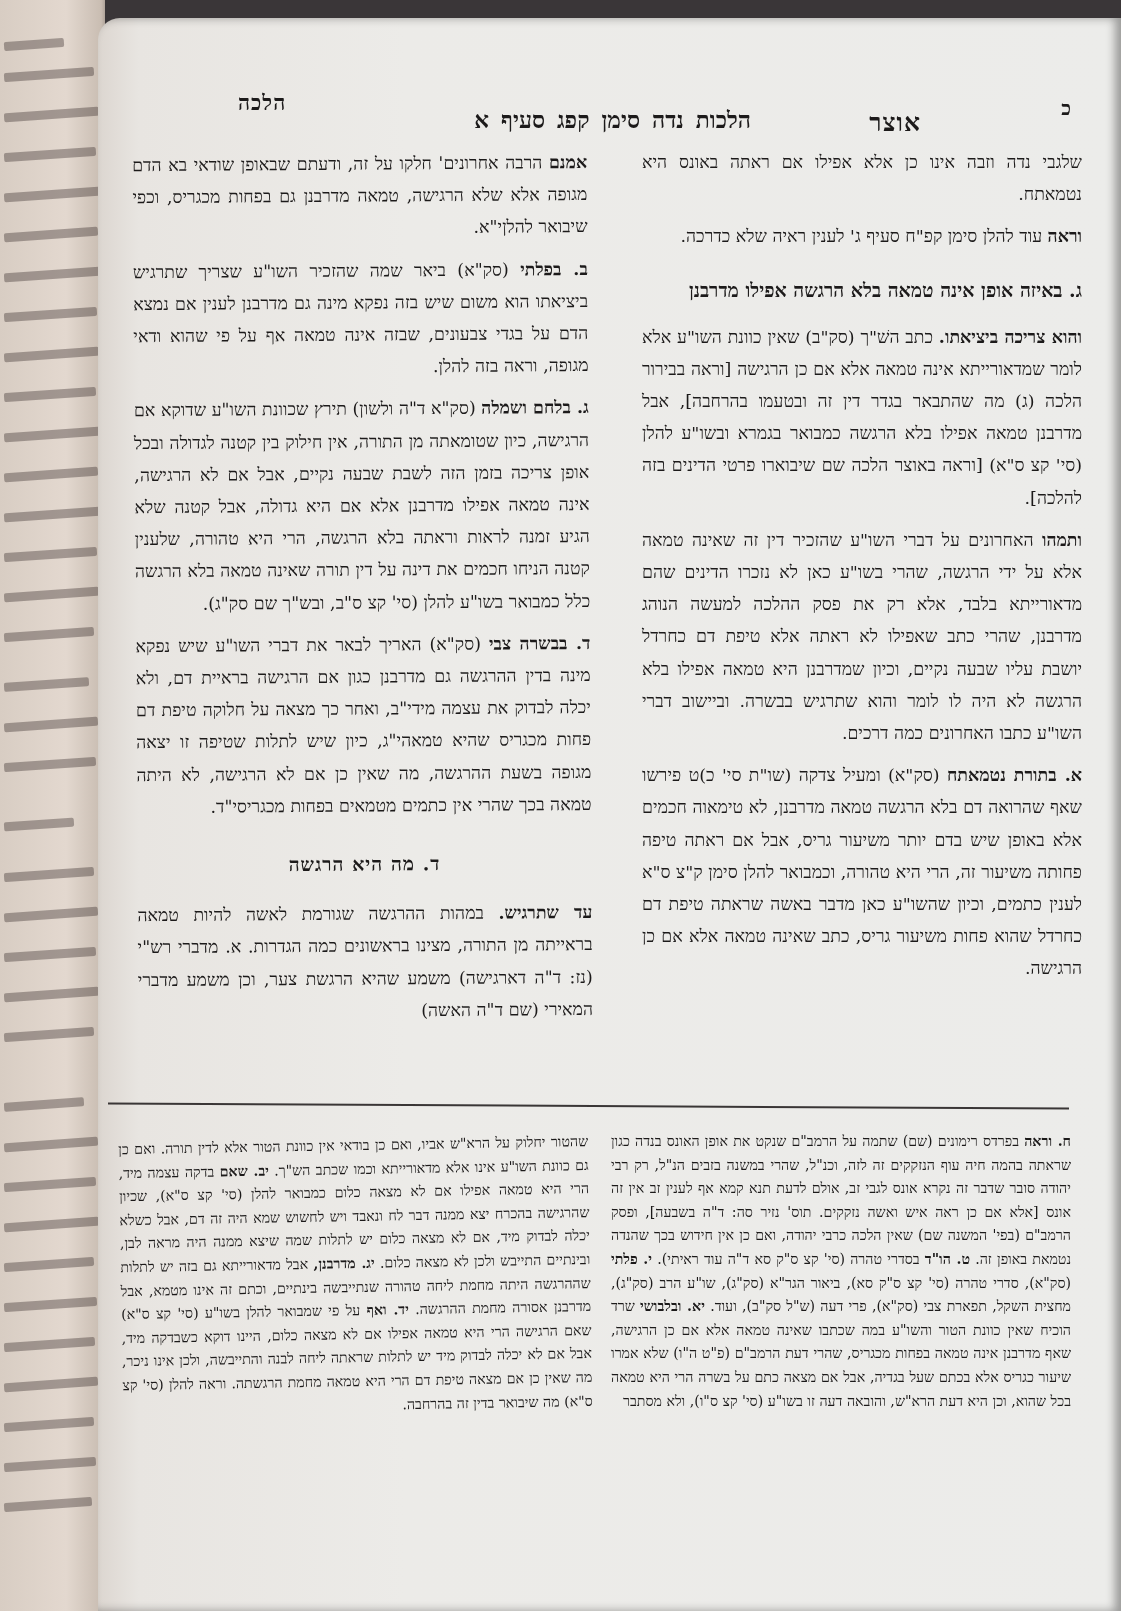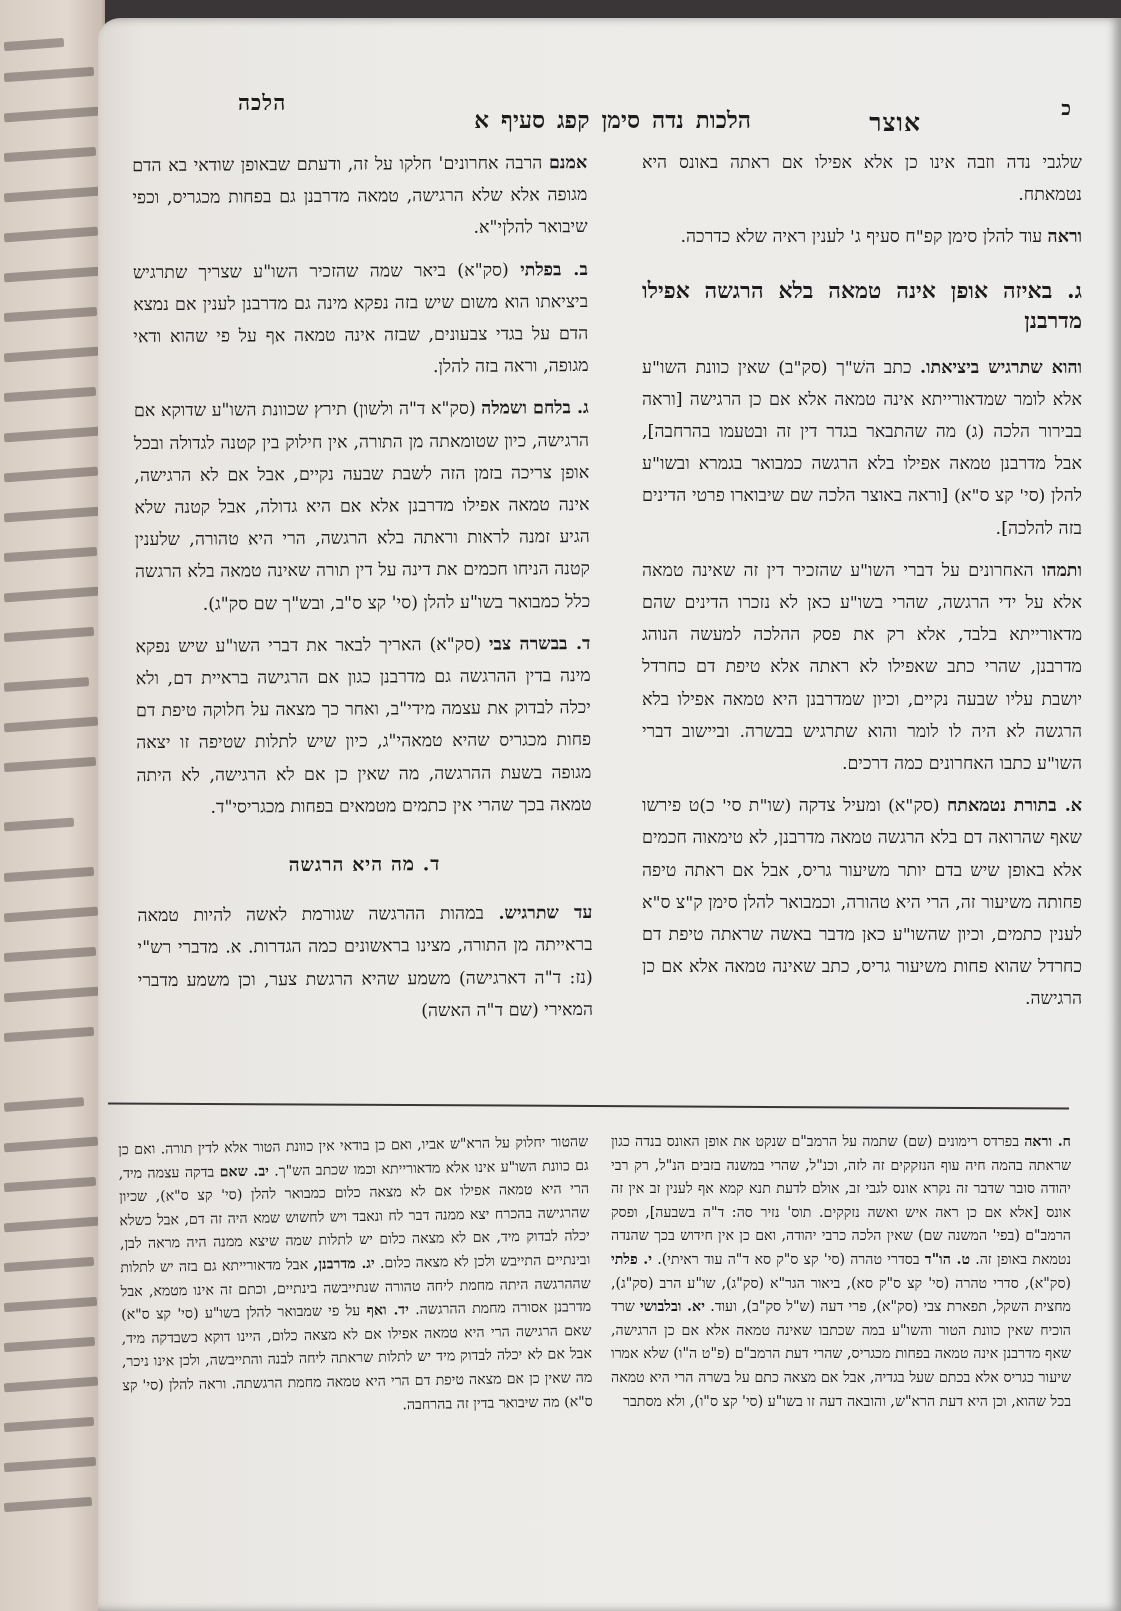--- a/index.html
+++ b/index.html
@@ -40,21 +40,21 @@
 
   .col {
     position:absolute; top:128px; width:440px;
     font-size:17.5px; line-height:32.2px; text-align:justify;
   }
   .col-right { right:39px; }
   .col-left { left:34px; width:455px; transform:rotate(-0.4deg); transform-origin:top right; }
   .para { margin:0 0 10px 0; text-indent:0; }
   .para .lead { font-weight:bold; }
   .heading {
-    font-weight:bold; font-size:22px; line-height:30px; margin:22px 0 16px 0;
+    font-weight:bold; font-size:19px; line-height:30px; margin:22px 0 16px 0;
     text-align:justify;
   }
   .centered-heading {
     font-weight:bold; font-size:19px; text-align:center; margin:26px 0 18px 0;
     letter-spacing:1px;
   }
   .divider {
     position:absolute; top:1087px; left:10px; right:52px; height:2px;
     background:#3a3636; transform:rotate(0.3deg);
   }
@@ -121,21 +121,21 @@
 
   <div class="col col-right">
     <p class="para">
       <span class="lead"></span><span>שלגבי נדה וזבה אינו כן אלא אפילו אם ראתה באונס היא נטמאתח.</span>
     </p>
     <p class="para">
       <span class="lead">וראה</span><span> עוד להלן סימן קפ"ח סעיף ג' לענין ראיה שלא כדרכה.</span>
     </p>
     <h3 class="heading">ג. באיזה אופן אינה טמאה בלא הרגשה אפילו מדרבנן</h3>
     <p class="para">
-      <span class="lead">והוא שתרגיש ביציאתו.</span><span> כתב השׁ"ך (סק"ב) שאין כוונת השו"ע אלא לומר שמדאורייתא אינה טמאה אלא אם כן הרגישה [וראה בבירור הלכה (ג) מה שהתבאר בגדר דין זה ובטעמו בהרחבה], אבל מדרבנן טמאה אפילו בלא הרגשה כמבואר בגמרא ובשו"ע להלן (סי' קצ ס"א) [וראה באוצר הלכה שם שיבוארו פרטי הדינים בזה להלכה].</span>
+      <span class="lead">והוא צריכה ביציאתו.</span><span> כתב השׁ"ך (סק"ב) שאין כוונת השו"ע אלא לומר שמדאורייתא אינה טמאה אלא אם כן הרגישה [וראה בבירור הלכה (ג) מה שהתבאר בגדר דין זה ובטעמו בהרחבה], אבל מדרבנן טמאה אפילו בלא הרגשה כמבואר בגמרא ובשו"ע להלן (סי' קצ ס"א) [וראה באוצר הלכה שם שיבוארו פרטי הדינים בזה להלכה].</span>
     </p>
     <p class="para">
       <span class="lead">ותמהו</span><span> האחרונים על דברי השו"ע שהזכיר דין זה שאינה טמאה אלא על ידי הרגשה, שהרי בשו"ע כאן לא נזכרו הדינים שהם מדאורייתא בלבד, אלא רק את פסק ההלכה למעשה הנוהג מדרבנן, שהרי כתב שאפילו לא ראתה אלא טיפת דם כחרדל יושבת עליו שבעה נקיים, וכיון שמדרבנן היא טמאה אפילו בלא הרגשה לא היה לו לומר והוא שתרגיש בבשרה. וביישוב דברי השו"ע כתבו האחרונים כמה דרכים.</span>
     </p>
     <p class="para">
       <span class="lead">א. בתורת נטמאתח</span><span> (סק"א) ומעיל צדקה (שו"ת סי' כ)ט פירשו שאף שהרואה דם בלא הרגשה טמאה מדרבנן, לא טימאוה חכמים אלא באופן שיש בדם יותר משיעור גריס, אבל אם ראתה טיפה פחותה משיעור זה, הרי היא טהורה, וכמבואר להלן סימן ק"צ ס"א לענין כתמים, וכיון שהשו"ע כאן מדבר באשה שראתה טיפת דם כחרדל שהוא פחות משיעור גריס, כתב שאינה טמאה אלא אם כן הרגישה.</span>
     </p>
   </div>
 
   <div class="col col-left">

